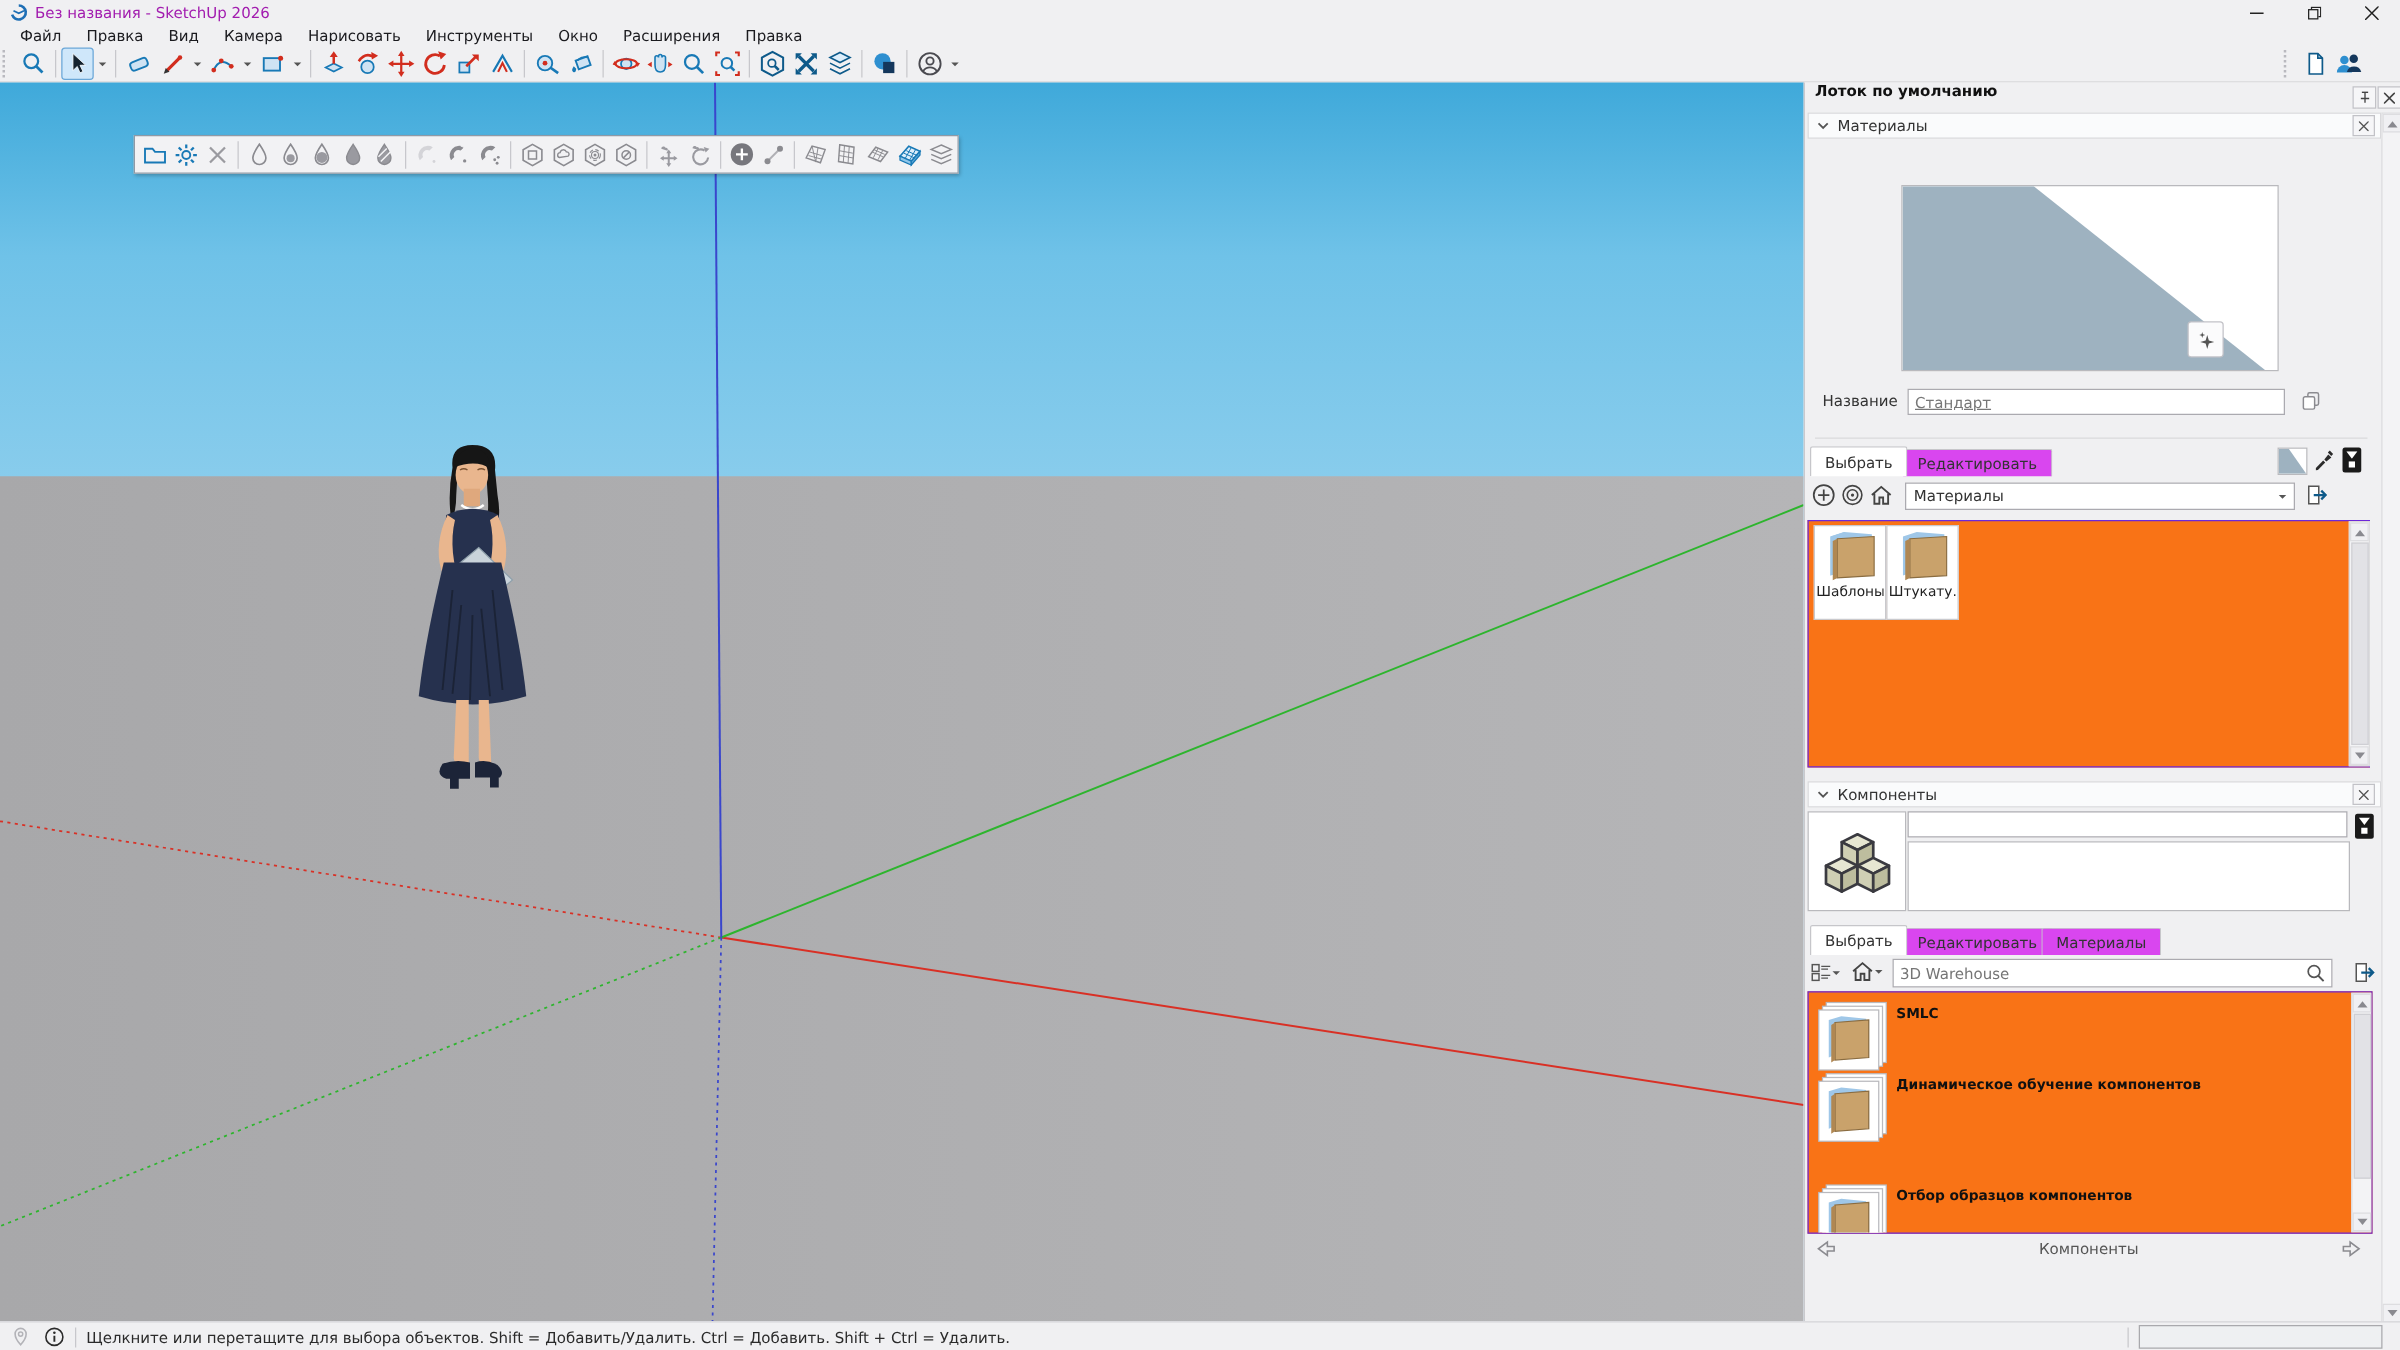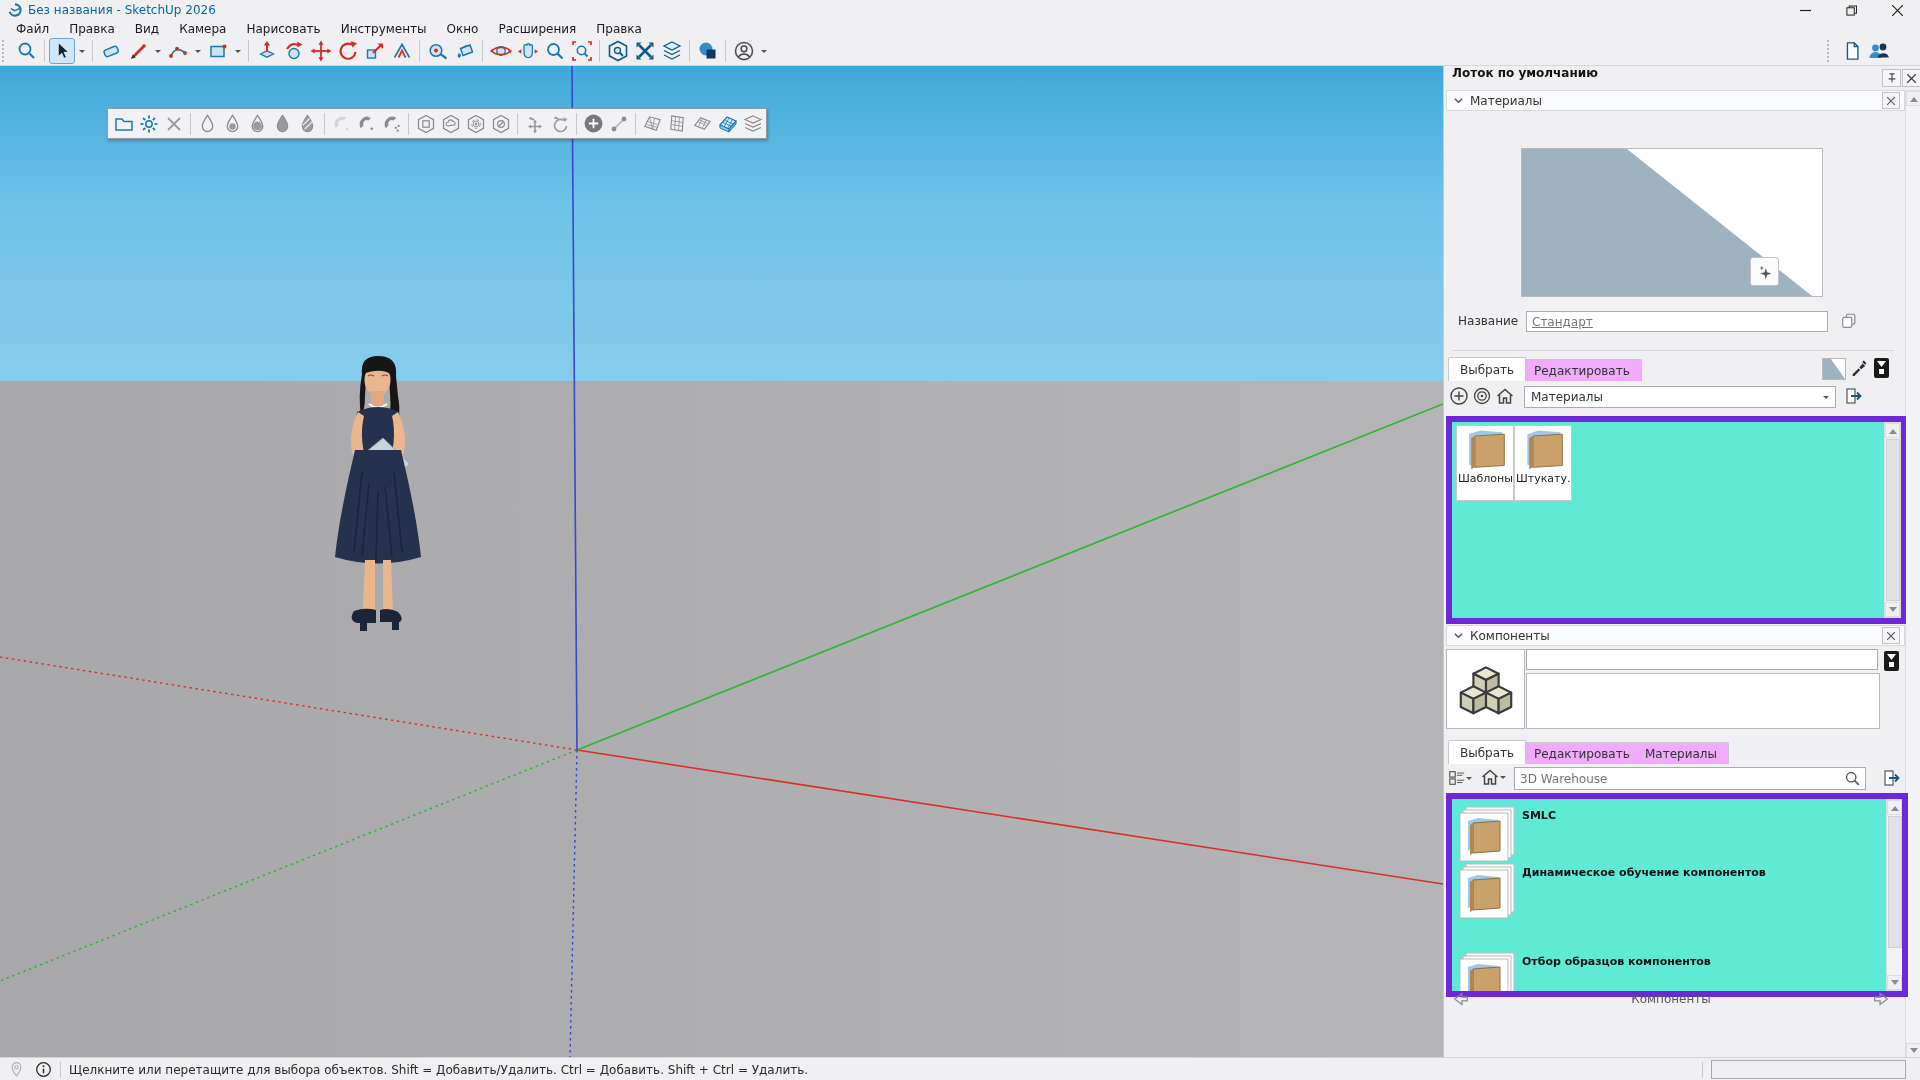--- a/index.html
+++ b/index.html
@@ -2,21 +2,21 @@
 <html><head>
 <meta charset="utf-8">
 <style>
   html,body{margin:0;padding:0;width:1920px;height:1080px;overflow:hidden;
     font-family:"DejaVu Sans","Liberation Sans",sans-serif;background:#f0f0f2;color:#1b1b1f;}
   .abs{position:absolute;}
   svg{display:block;}
   
   .titlebar{left:0;top:0;width:1920px;height:20px;background:#f0f0f2;display:flex;align-items:center;}
   .titlebar .logo{margin:0 6px 0 8px;}
-  .titlebar .wtitle{font-size:12px;color:#0369a1;}
+  .titlebar .wtitle{font-size:12px;color:#a21caf;}
   .wbtns{margin-left:auto;display:flex;height:20px;}
   .wbtn{width:46px;height:20px;display:flex;align-items:center;justify-content:center;}
   
   .menubar{left:0;top:20px;width:1920px;height:17px;display:flex;align-items:center;padding-left:6px;}
   .menu-item{font-size:12px;padding:0 10px;color:#1b1b1f;}
   
   .toolbar{left:0;top:37px;width:1920px;height:28px;display:flex;align-items:center;border-bottom:1px solid #d7d7da;background:#f0f0f2;}
   .grip{width:6px;height:22px;border-left:2px dotted #b9b9bf;margin:0 3px 0 2px;}
   .ib{width:27px;height:26px;display:flex;align-items:center;justify-content:center;flex:0 0 auto;}
   .sep{width:1px;height:22px;background:#c7c7cc;margin:0 4px;flex:0 0 auto;}
@@ -43,26 +43,26 @@
   .hbtn{width:17px;height:16px;border:1px solid #c2c2c7;background:#f6f6f8;display:flex;align-items:center;justify-content:center;}
   .sec-h{height:19px;background:#fafbfc;border:1px solid #d9d9dc;display:flex;align-items:center;font-size:12px;color:#333;}
   .sec-h .chev{margin:0 6px 0 6px;}
   .xbtn{width:16px;height:15px;border:1px solid #c2c2c7;background:#f6f6f8;display:flex;align-items:center;justify-content:center;}
   .vscroll{background:#f3f3f5;border:1px solid #dcdcde;}
   .sarr{width:100%;height:15px;display:flex;align-items:center;justify-content:center;background:#f0f0f3;border:1px solid #dddde0;box-sizing:border-box;}
   .tri-u{width:0;height:0;border:4px solid transparent;border-bottom:5px solid #8a8a90;margin-bottom:3px;}
   .tri-d{width:0;height:0;border:4px solid transparent;border-top:5px solid #8a8a90;margin-top:3px;}
   .thumb{position:absolute;left:1px;width:12px;background:#e2e2e6;border:1px solid #cfcfd4;}
   .tab{height:22px;display:flex;align-items:center;padding:0 11px;font-size:12px;color:#333;
-       background:#f0abfc;border:1px solid #c6c6ca;border-bottom:none;border-radius:2px 2px 0 0;box-sizing:border-box;}
+       background:#d946ef;border:1px solid #c6c6ca;border-bottom:none;border-radius:2px 2px 0 0;box-sizing:border-box;}
   .tab.active{background:#fff;height:24px;z-index:2;}
   .field{background:#fff;border:1px solid #abaab0;font-size:12px;font-family:inherit;padding:1px 5px;box-sizing:border-box;}
   .dropdown{background:#fff;border:1px solid #abaab0;display:flex;align-items:center;font-size:12px;color:#333;padding:0 6px;box-sizing:border-box;}
   .dropdown .caret{margin-left:auto;}
-  .listbox{background:#5eead4;border:6px solid #6d28d9;}
+  .listbox{background:#f97316;border:1px solid #6d28d9;}
   .mtile{position:absolute;width:56px;height:74px;border:1px solid #c9c9cd;background:#fff;display:flex;flex-direction:column;align-items:center;}
   .mtile .lbl{font-size:11px;color:#222;margin-top:2px;white-space:nowrap;overflow:hidden;max-width:54px;}
   .citem{position:absolute;left:4px;width:420px;height:70px;}
   .citem .lbl{position:absolute;left:66px;top:4px;font-size:11px;font-weight:bold;color:#111;}
   .navrow{display:flex;align-items:center;}
   .navrow .nlabel{flex:1;text-align:center;font-size:12px;color:#555;}
   
   .statusbar{left:0;top:1057px;width:1920px;height:23px;background:#f0f0f2;border-top:1px solid #d4d4d8;display:flex;align-items:center;}
   .statusbar .hint{font-size:12px;color:#2b2b2b;margin-left:10px;}
   .vr{width:1px;height:16px;background:#c7c7cc;margin:0 8px;}

